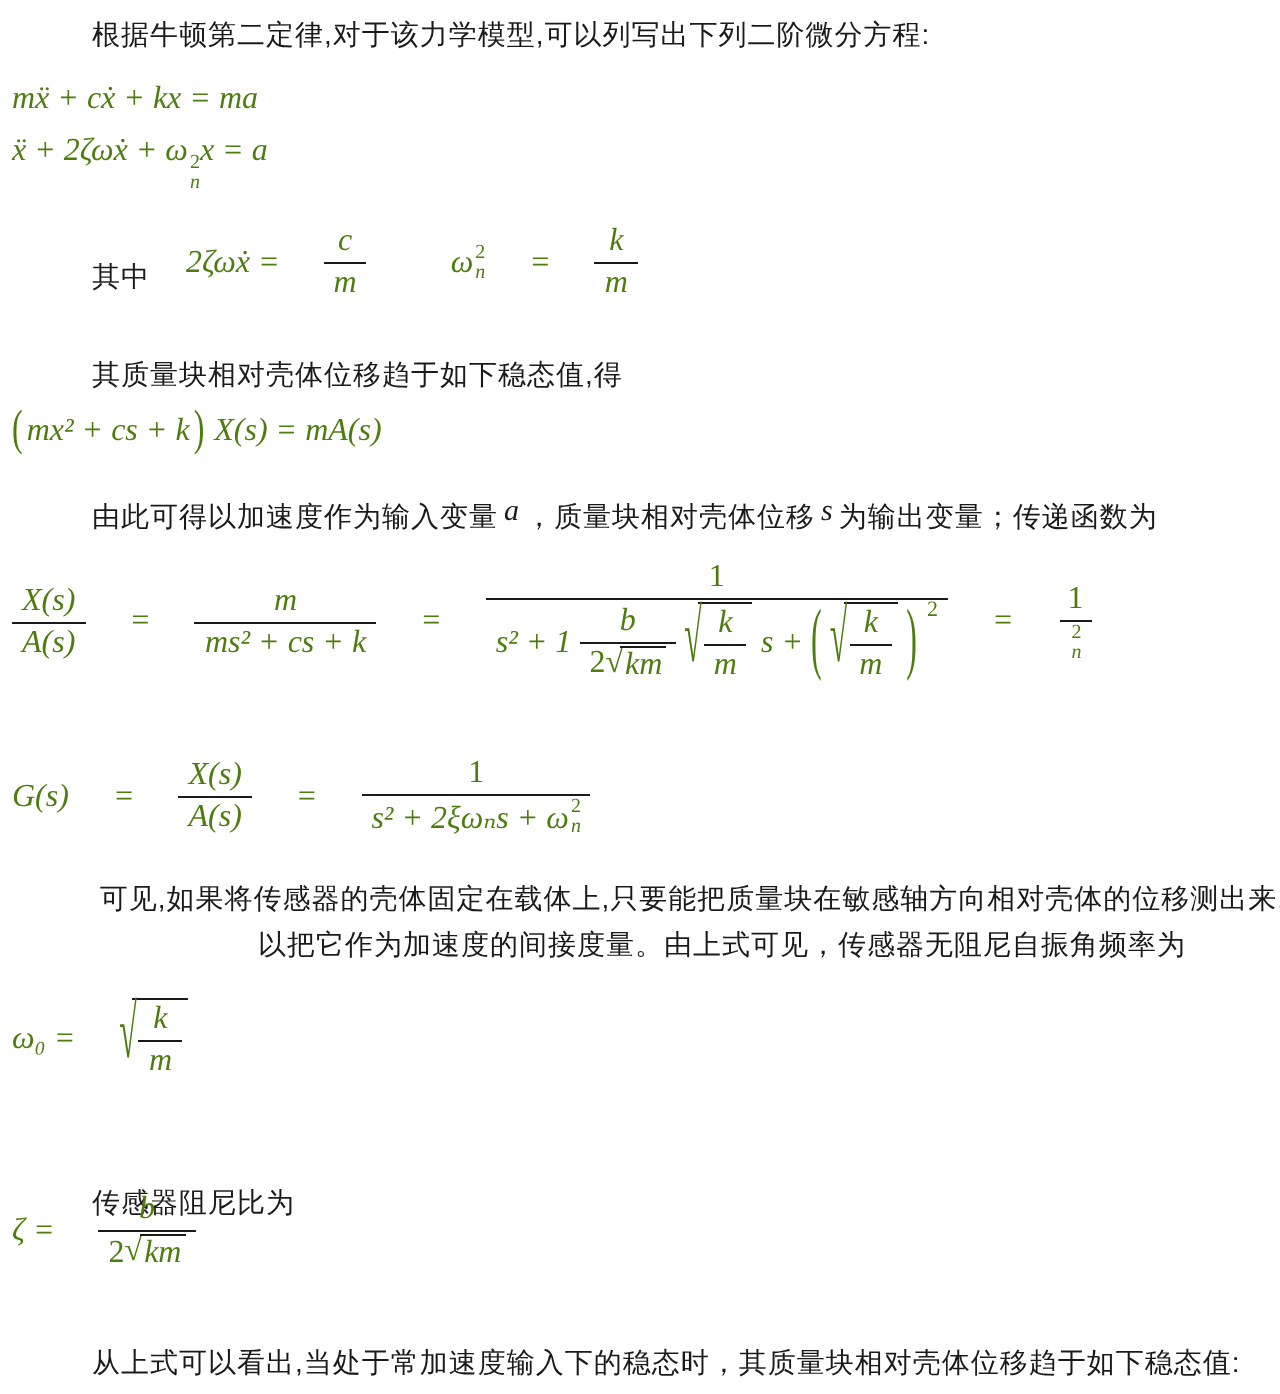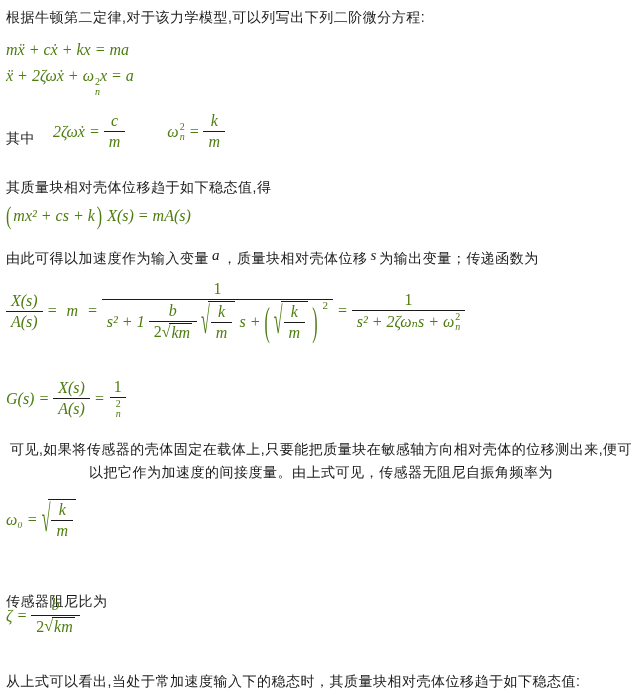--- a/index.html
+++ b/index.html
@@ -2,26 +2,26 @@
 <html><head>
 <meta charset="utf-8">
 <style>
   * { margin:0; padding:0; box-sizing:border-box; }
   html,body { width:640px; height:697px; background:#ffffff; color:#1a1a1a; overflow:hidden; }
   body { position:relative; font-family:"Liberation Sans","DejaVu Sans",sans-serif; }
 
   .abs { position:absolute; left:6px; }
 
   
-  .cn { font-size:14px; letter-spacing:0.5px; line-height:20px; color:#1a1a1a; }
+  .cn { font-size:14px; letter-spacing:0.5px; line-height:20px; color:#1a1a1a;margin-left:40px; }
   .para { width:630px; line-height:23px;text-align:center; }
 
   
   .math { font-family:"Liberation Serif","DejaVu Serif",serif; font-style:italic; font-size:16px; color:#4d7c0f; }
-  .eqrow { display:flex; align-items:center; gap:4px; }
+  .eqrow { display:flex; align-items:center; gap:22px; }
   .hrow  { display:inline-flex; align-items:center; gap:4px; }
 
   .frac { display:inline-flex; flex-direction:column; align-items:center; }
   .frac .num { display:inline-flex; align-items:center; justify-content:center; padding:0 5px 1px; }
   .frac .den { display:inline-flex; align-items:center; justify-content:center; padding:1px 5px 0; border-top:1px solid #1a1a1a; }
 
   .rm { font-style:normal; }
 
   
   .ss { display:inline-flex; flex-direction:column; align-items:flex-start; font-size:10px; line-height:1.0; vertical-align:-0.42em; margin-left:1px; }
@@ -104,20 +104,21 @@
 </div>
 
 <div class="abs math eqrow" style="top:280px">
   <span class="frac">
       <span class="num">X(s)</span>
       <span class="den">A(s)</span>
     </span>
   <span>=</span>
   <span class="frac">
       <span class="num">m</span>
+      <span class="den">ms² + cs + k</span>
     </span>
   <span>=</span>
   <span class="frac">
     <span class="num rm">1</span>
     <span class="den hrow">
       <span>s² + 1</span>
       <span class="frac">
           <span class="num">b</span>
           <span class="den hrow" style="gap:0">
             <span class="rm">2</span>
@@ -148,40 +149,40 @@
           </span>
         </span>
       <span class="bigp2">)</span>
         <span class="supout">2</span>
     </span>
   </span>
   <span>=</span>
   <span class="frac">
     <span class="num rm">1</span>
     <span class="den hrow" style="gap:0">
-        <span>s² + 2ζωₙs + ω</span>
         <span class="ss">
           <span class="ssup">2</span>
           <span class="ssub">n</span>
         </span>
       </span>
   </span>
 </div>
 
 <div class="abs math eqrow" style="top:378px">
   <span>G(s)</span>
   <span>=</span>
   <span class="frac">
       <span class="num">X(s)</span>
       <span class="den">A(s)</span>
     </span>
   <span>=</span>
   <span class="frac">
     <span class="num rm">1</span>
     <span class="den hrow" style="gap:0">
+        <span>s² + 2ξωₙs + ω</span>
         <span class="ss">
           <span class="ssup">2</span>
           <span class="ssub">n</span>
         </span>
       </span>
   </span>
 </div>
 
 <div class="abs cn para" style="top:438px">可见,如果将传感器的壳体固定在载体上,只要能把质量块在敏感轴方向相对壳体的位移测出来,便可以把它作为加速度的间接度量。由上式可见，传感器无阻尼自振角频率为</div>
 

